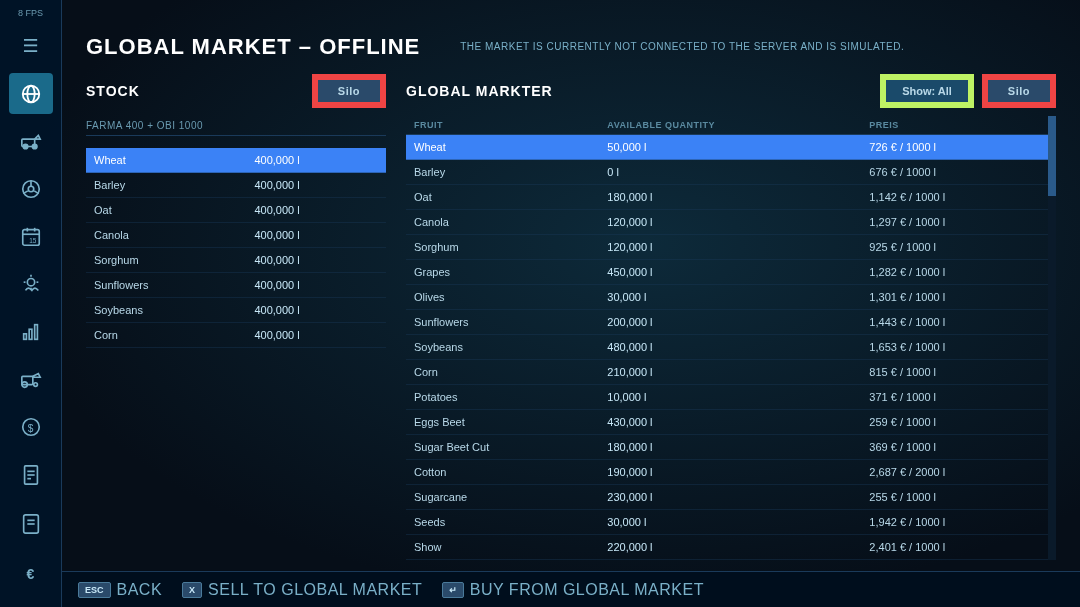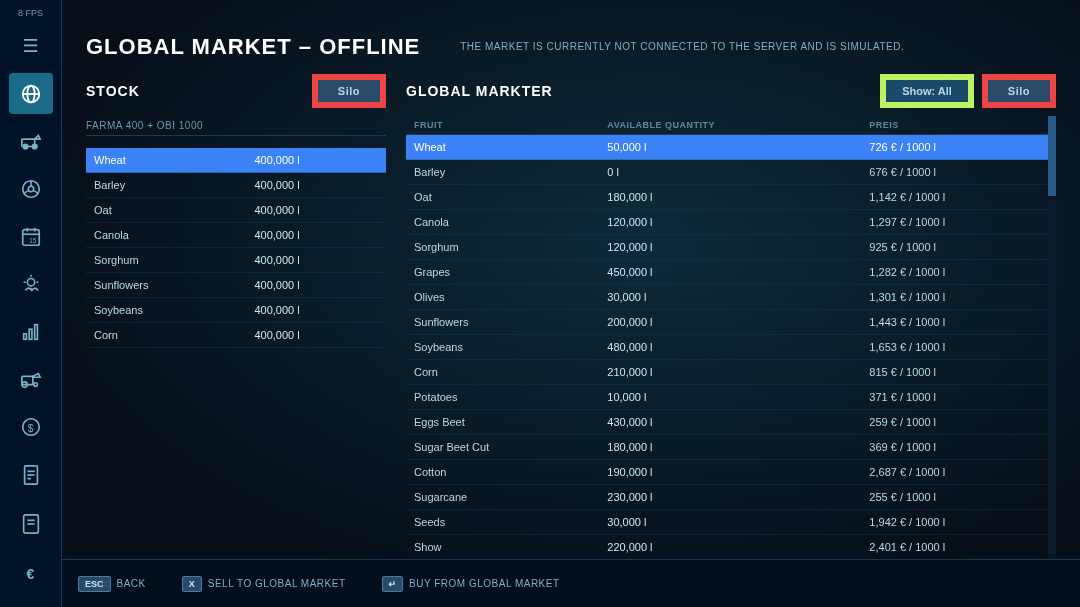--- a/index.html
+++ b/index.html
@@ -217,46 +217,46 @@
       width: 8px;
       height: 80px;
       background: #2a5a8a;
     }
 
     
     .bottom-bar {
       position: absolute;
       bottom: 0; left: 62px;
       width: 1018px;
-      height: 48px;
+      height: 36px;
       background: rgba(0,15,30,0.95);
       border-top: 1px solid #1a3a5a;
       display: flex;
       align-items: center;
       padding: 0 16px;
-      gap: 36px;
+      gap: 20px;
       z-index: 10;
     }
     .bottom-btn {
       display: flex;
       align-items: center;
       gap: 6px;
       cursor: pointer;
     }
     .key-badge {
       background: #2a4a6a;
       border: 1px solid #4a7a9a;
       color: #c8e8f8;
       padding: 2px 6px;
       font-size: 9px;
       font-weight: 700;
       border-radius: 2px;
     }
     .bottom-label {
-      font-size: 10px;
+      font-size: 16px;
       color: #7ab0c8;
       text-transform: uppercase;
       letter-spacing: 0.5px;
     }
 
     
     .icon-svg {
       width: 22px;
       height: 22px;
     }
@@ -487,21 +487,21 @@
       <td>259 € / 1000 l</td>
     </tr>
               <tr>
       <td>Sugar Beet Cut</td>
       <td class="qty">180,000 l</td>
       <td>369 € / 1000 l</td>
     </tr>
               <tr>
       <td>Cotton</td>
       <td class="qty">190,000 l</td>
-      <td>2,687 € / 1000 l</td>
+      <td>2,687 € / 2000 l</td>
     </tr>
               <tr>
       <td>Sugarcane</td>
       <td class="qty">230,000 l</td>
       <td>255 € / 1000 l</td>
     </tr>
               <tr>
       <td>Seeds</td>
       <td class="qty">30,000 l</td>
       <td>1,942 € / 1000 l</td>

